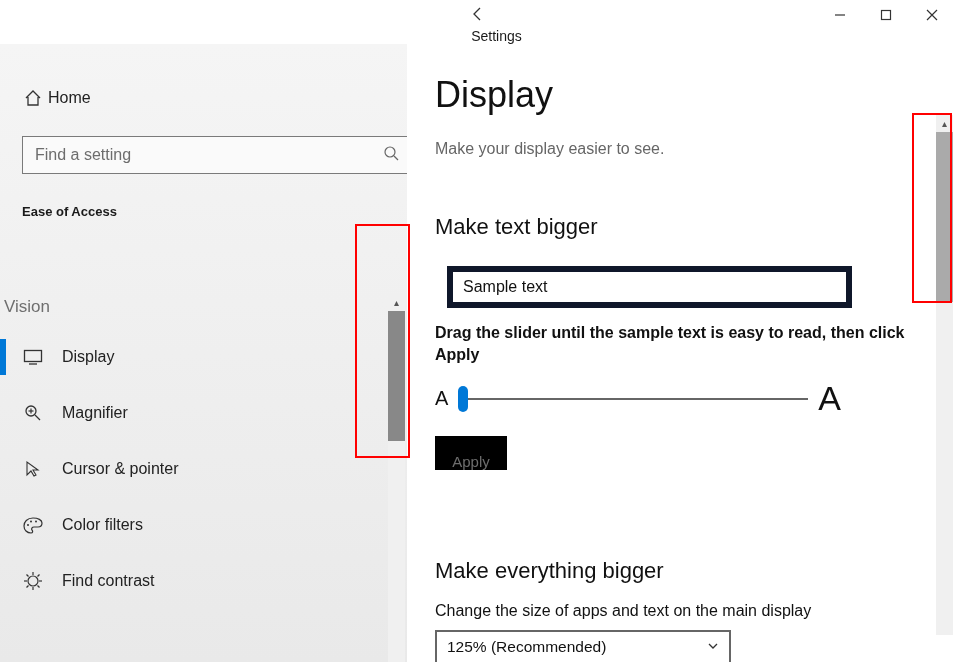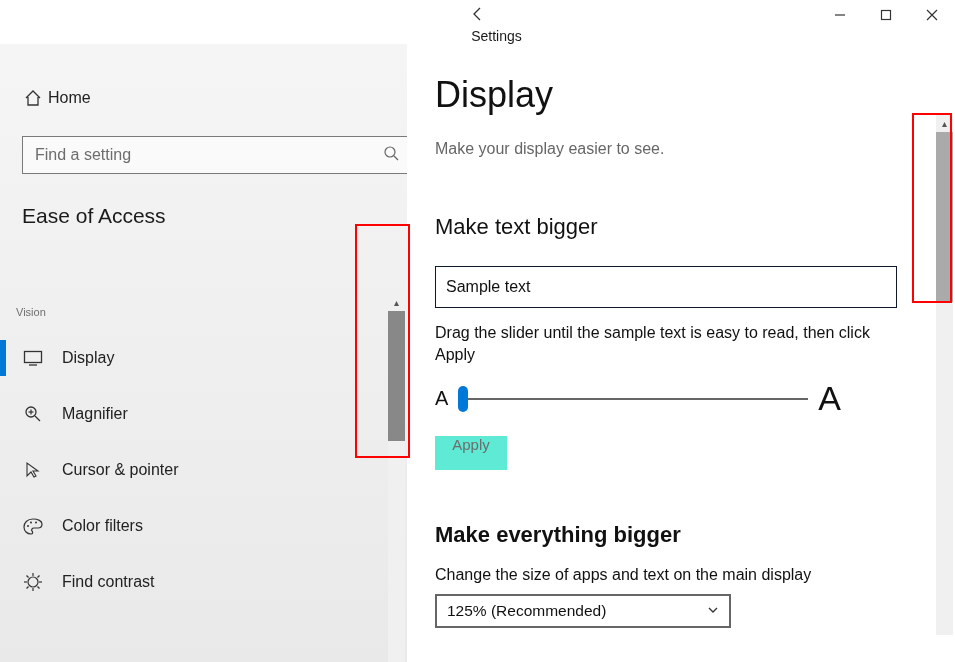--- a/index.html
+++ b/index.html
@@ -74,27 +74,27 @@
       padding: 0 10px 0 12px;
       color: #6d6d6d;
       font-size: 16px;
       justify-content: space-between;
     }
     .search-box span.ph {
       color: #6d6d6d;
     }
     .category {
       margin: 30px 0 0 22px;
-      font-size: 21px;
-      font-weight: 400;
+      font-size: 13px;
+      font-weight: 700;
       color: #1a1a1a;
     }
     .section-label {
-      margin: 78px 0 12px 16px;
-      font-size: 11px;
+      margin: 78px 0 12px 4px;
+      font-size: 17px;
       color: #6f6f6f;
     }
     .nav-item {
       height: 56px;
       display: flex;
       align-items: center;
       padding-left: 22px;
       gap: 18px;
       color: #222;
       font-size: 16px;
@@ -130,35 +130,37 @@
       color: #666;
     }
     .h2 {
       font-size: 22px;
       font-weight: 400;
       margin-top: 56px;
       color: #111;
     }
     .sample-box {
       margin-top: 26px;
-      width: 462px;
+      width: 405px;
       height: 42px;
-      border: 1px solid #0f172a;
+      border: 6px solid #0f172a;
       display: flex;
       align-items: center;
       padding-left: 10px;
       font-size: 16px;
       color: #111;
+      margin-left: 12px;
     }
     .instr {
       margin-top: 14px;
       font-size: 16px;
       color: #111;
       width: 470px;
       line-height: 1.35;
+      font-weight: bold;
     }
     .slider-row {
       margin-top: 14px;
       display: flex;
       align-items: center;
       gap: 10px;
     }
     .slider-row .smallA { font-size: 20px; color:#111; }
     .slider-row .bigA { font-size: 34px; color:#111; }
     .slider-track {
@@ -173,29 +175,29 @@
     .slider-thumb {
       position: absolute;
       left: 0;
       width: 10px; height: 26px;
       background: #0078d7;
       border-radius: 5px;
     }
     .apply-btn {
       margin-top: 18px;
       width: 72px; height: 34px;
-      background: #5eead4;
+      background: #000000;
       color: #6d6d6d;
-      display: flex; align-items: flex-start; justify-content: center;
+      display: flex; align-items: flex-end; justify-content: center;
       font-size: 15px;
     }
     .h2b {
-      margin-top: 52px;
+      margin-top: 88px;
       font-size: 22px;
-      font-weight: 700;
+      font-weight: 400;
       color: #111;
     }
     .sublabel {
       margin-top: 18px;
       font-size: 16px;
       color: #111;
     }
     .dropdown {
       margin-top: 10px;
       width: 296px;

